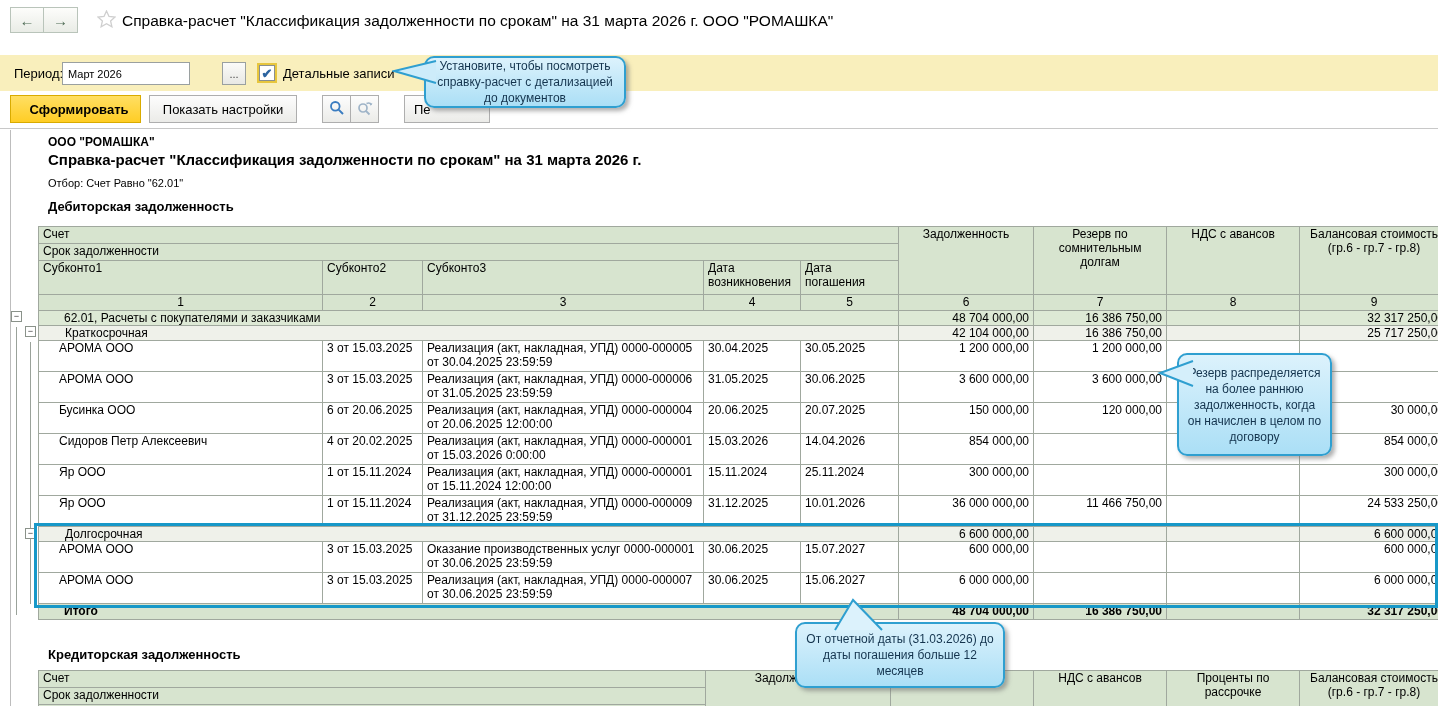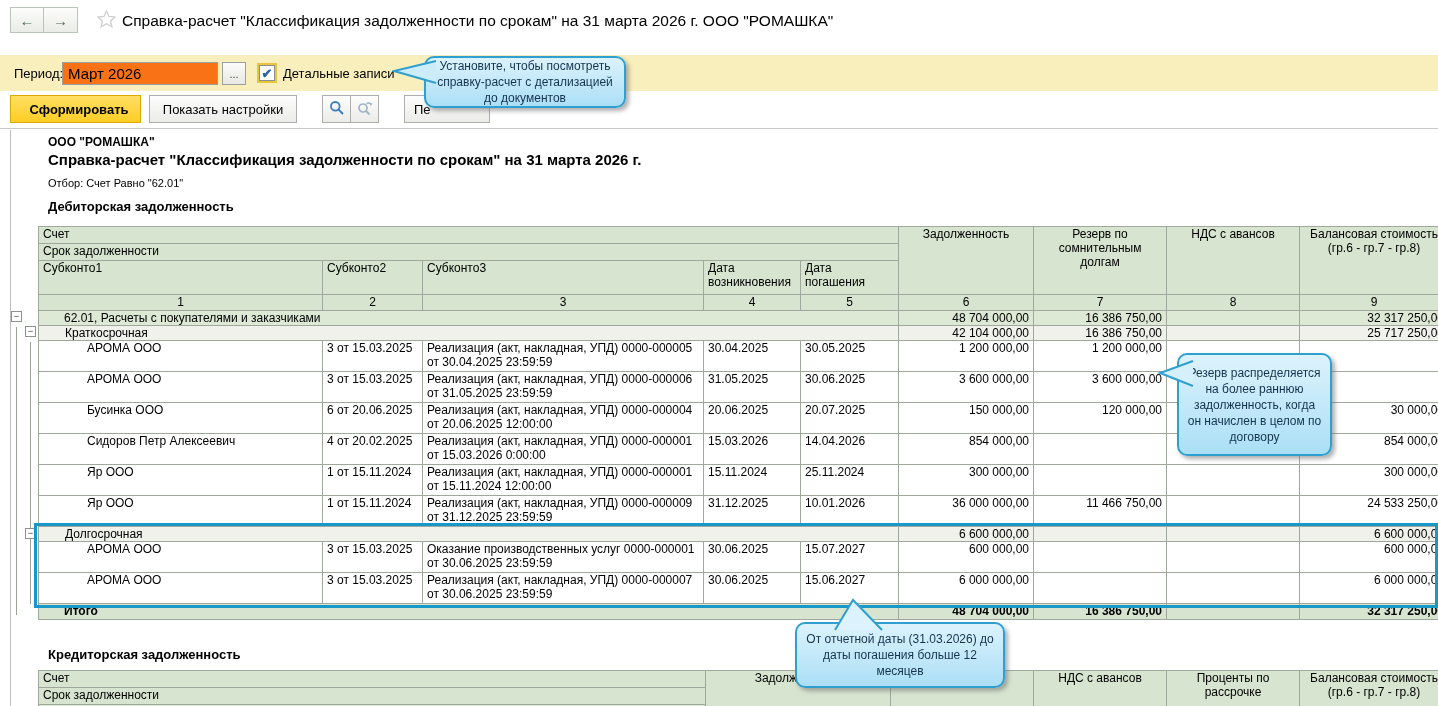--- a/index.html
+++ b/index.html
@@ -11,22 +11,22 @@
   .navgroup { position:absolute; left:10px; top:7px; display:flex; }
   .nav-btn { width:34px; height:26px; border:1px solid #b9c4ba; background:linear-gradient(#fdfdfb,#e9ece6);
     display:flex; align-items:center; justify-content:center; font-size:15px; color:#4e6b55; cursor:pointer; }
   .nav-btn + .nav-btn { border-left:none; }
   .star { position:absolute; left:97px; top:10px; }
   .win-title { position:absolute; left:122px; top:12px; font-size:15.5px; white-space:nowrap; }
 
   
   .period-bar { position:absolute; left:0; top:55px; width:1438px; height:36px; background:#f9efbc; }
   .period-label { position:absolute; left:14px; top:0; height:36px; display:flex; align-items:center; font-size:13px; }
-  .period-input { position:absolute; left:62px; top:7px; width:156px; height:23px; border:1px solid #9aa0a0;
-    background:#f97316; font-family:"Liberation Sans",sans-serif; font-size:15px; padding:0 5px; }
+  .period-input { position:absolute; left:62px; top:7px; width:128px; height:23px; border:1px solid #9aa0a0;
+    background:#ffffff; font-family:"Liberation Sans",sans-serif; font-size:11px; padding:0 5px; }
   .btn-ellipsis { position:absolute; left:222px; top:7px; width:24px; height:23px; border:1px solid #9aa0a0;
     background:linear-gradient(#fbfbf9,#e8e8e4); font-size:11px; color:#444; cursor:pointer; }
   .chk { position:absolute; left:259px; top:10px; width:16px; height:16px; background:#fff;
     border:1px solid #8a8f8f; outline:2px solid #e7c63e; display:flex; align-items:center; justify-content:center;
     font-size:13px; color:#2c64a0; font-weight:bold; cursor:pointer; }
   .chk-label { position:absolute; left:283px; top:0; height:36px; display:flex; align-items:center; font-size:13px; }
 
   
   .btn { position:absolute; top:95px; height:28px; border:1px solid #aeaeae; cursor:pointer;
     background:linear-gradient(#fdfdfd,#ebebe8); font-family:"Liberation Sans",sans-serif; font-size:13px; }
@@ -51,21 +51,21 @@
   .t2 { top:540px; width:1410px; }
   td { border:1px solid #a0a89e; font-size:12px; padding:0 4px; vertical-align:top; overflow:hidden; line-height:14px; }
   .h  { background:#d7e4cf; }
   .hc { background:#d7e4cf; text-align:center; }
   .nums td { background:#d7e4cf; text-align:center; height:16px; }
   .row-acc td { background:#dde9d5; height:15px; }
   .row-grp td { background:#eff1ea; height:15px;margin-top:8px; }
   .row-det td { background:#fff; height:31px; }
   .row-total td { background:#d7e4cf; font-weight:bold; height:16px; }
   .num { text-align:right; }
-  .ind1 { padding-left:25px; } .ind2 { padding-left:26px; } .ind3 { padding-left:48px; }
+  .ind1 { padding-left:25px; } .ind2 { padding-left:26px; } .ind3 { padding-left:20px; }
   .rh1 td { height:17px; } .rh2 td { height:17px; } .rh3 td { height:34px; } .t2 .rh3 td { height:40px; }
 
   
   .tree-line { position:absolute; width:1px; background:#9aa29a; }
   .tree-box { position:absolute; width:11px; height:11px; background:#fff; border:1px solid #8a928a;
     font-size:9px; line-height:9px; text-align:center; color:#333; cursor:pointer; }
 
   
   .hl-frame { position:absolute; left:34px; top:393px; width:1404px; height:85px;
     border:3px solid #1798c8; pointer-events:none; z-index:6; }

